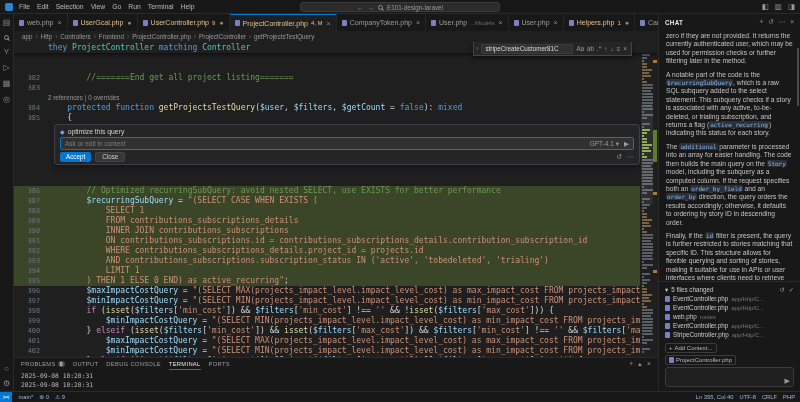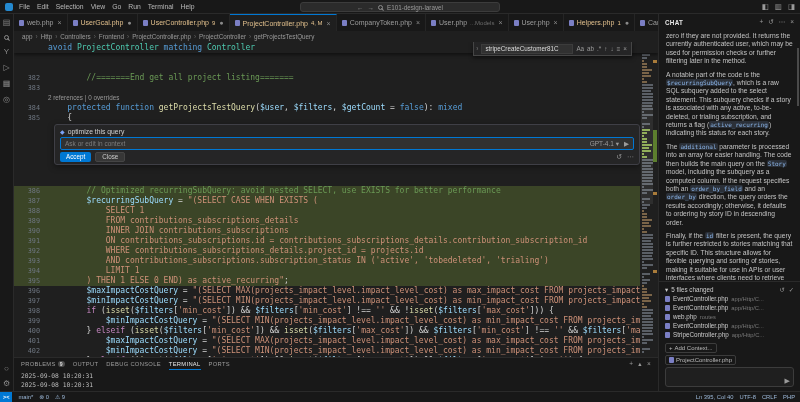--- a/index.html
+++ b/index.html
@@ -223,21 +223,21 @@
           <span class="bc-item">ProjectController.php</span>
           <span class="bc-sep">›</span>
           <span class="bc-item">ProjectController</span>
           <span class="bc-sep">›</span>
           <span class="bc-item">getProjectsTestQuery</span>
         </div>
 
       <div class="editor-wrap">
         <div class="sticky">
           <span class="gut"></span>
-          <span class="ctext" id="sticky-text" style="font-family:'DejaVu Sans Mono',monospace"><span class="tk-kw">avoid </span><span class="tk-cls">ProjectController </span><span class="tk-kw">matching </span><span class="tk-cls">Controller</span></span>
+          <span class="ctext" id="sticky-text" style="font-family:'DejaVu Sans Mono',monospace"><span class="tk-kw">they </span><span class="tk-cls">ProjectController </span><span class="tk-kw">matching </span><span class="tk-cls">Controller</span></span>
         </div>
 
         <div id="code">
           <div class="crow"><span class="gut">382</span><span class="ctext"><span class="tk-pun">        </span><span class="tk-cmt">//=======End get all project listing=======</span></span></div><div class="crow"><span class="gut">383</span><span class="ctext"></span></div><div class="crow"><span class="gut"></span><span class="ctext"><span class="lens">2 references | 0 overrides</span></span></div><div class="crow"><span class="gut">384</span><span class="ctext"><span class="tk-pun">    </span><span class="tk-kw">protected </span><span class="tk-kw">function </span><span class="tk-fn">getProjectsTestQuery</span><span class="tk-pun">(</span><span class="tk-var">$user</span><span class="tk-pun">, </span><span class="tk-var">$filters</span><span class="tk-pun">, </span><span class="tk-var">$getCount</span><span class="tk-op"> = </span><span class="tk-kw">false</span><span class="tk-pun">): </span><span class="tk-kw">mixed</span></span></div><div class="crow"><span class="gut">385</span><span class="ctext"><span class="tk-pun">    {</span></span></div><div class="inline-chat" id="inline-chat">
             <div class="ic-title">
               <span class="sparkle">◆</span>
               <span>optimize this query</span>
             </div>
             <div class="ic-input">
               <span class="ic-ph">Ask or edit in context</span>

